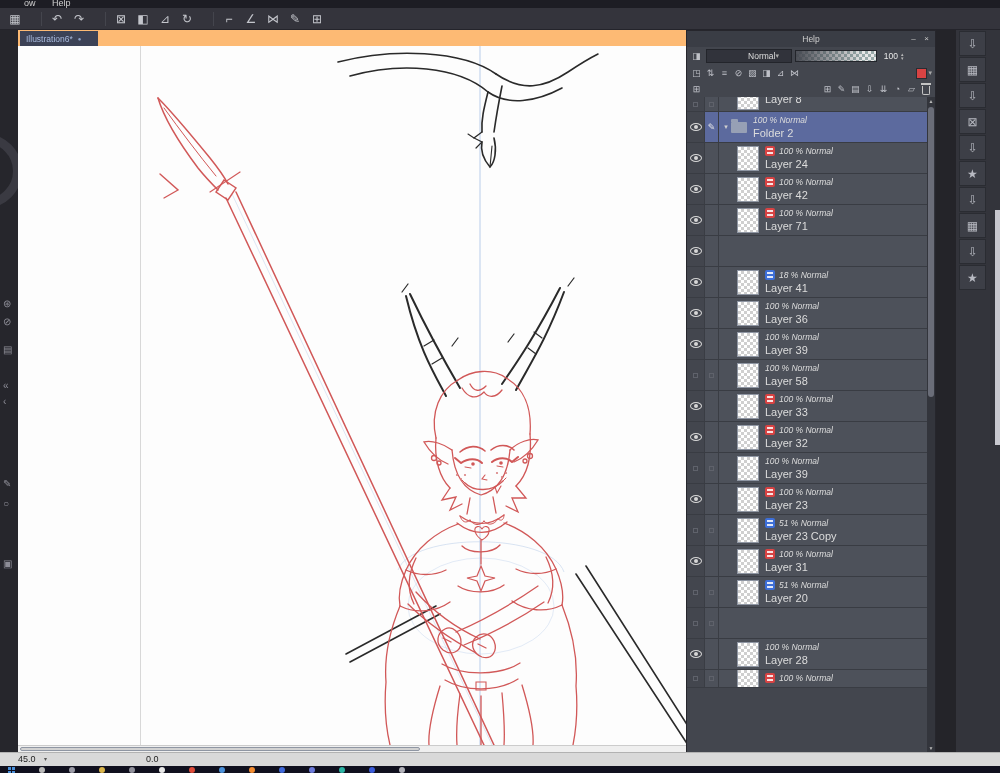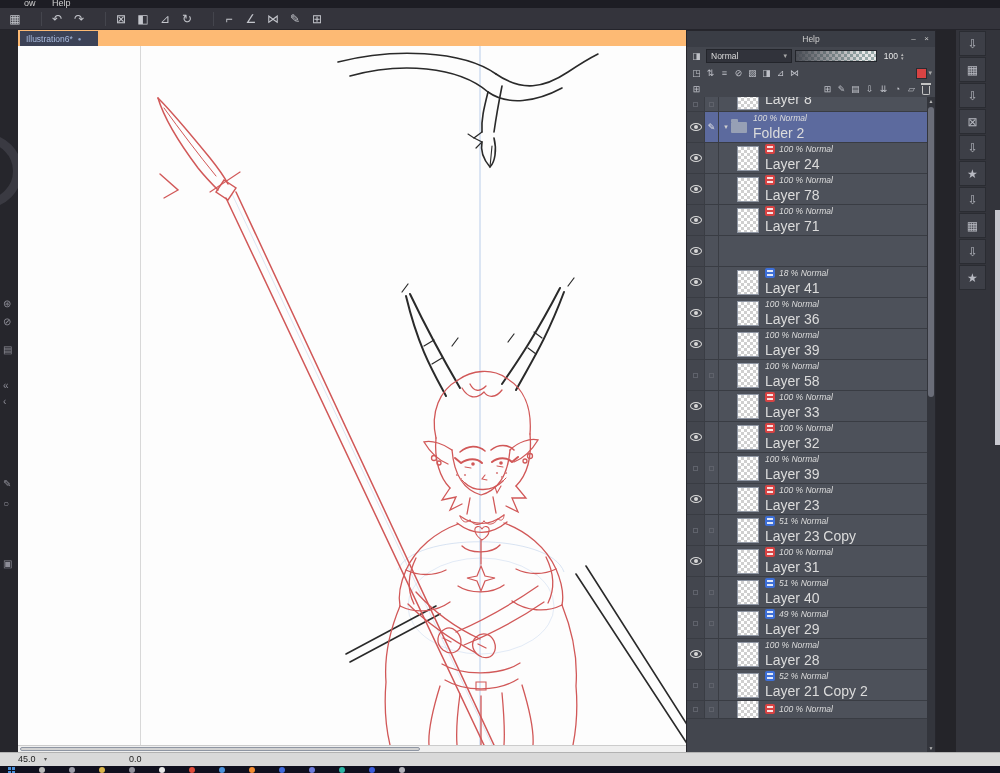--- a/index.html
+++ b/index.html
@@ -37,21 +37,21 @@
   
   .layer-panel { position:absolute; left:686px; top:30px; width:250px; height:722px; background:#43464e; border:1px solid #26262c; }
   .lp-title { position:relative; height:16px; background:#3a3d45; display:flex; align-items:center; justify-content:center; }
   .lp-title .title-text { font-size:8.5px; color:#cfcfcf; }
   .lp-win-btn { position:absolute; top:2px; width:11px; height:11px; font-size:8px; color:#c8c8c8; display:flex; align-items:center; justify-content:center; }
   .lp-win-btn.min { right:16px; }
   .lp-win-btn.cls { right:3px; }
 
   .blend-row { height:18px; display:flex; align-items:center; padding:0 3px; gap:3px; }
   .hd-mini-icon { width:13px; height:13px; font-size:9px; color:#c0c2c8; display:flex; align-items:center; justify-content:center; }
-  .blend-select { width:86px; height:14px; background:#31333b; border:1px solid #23252b; display:flex; align-items:center; justify-content:space-between; padding:0 4px; }
+  .blend-select { width:86px; height:14px; background:#31333b; border:1px solid #23252b; display:flex; align-items:center; justify-content:flex-end; padding:0 12px; }
   .blend-select .blend-label { font-size:8.5px; color:#dddddd; }
   .blend-select .caret { font-size:7px; color:#aaaaaa; }
   .op-slider { position:relative; width:82px; height:12px; border:1px solid #23252b;
     background-image:
       linear-gradient(90deg, rgba(67,70,78,0.95), rgba(255,255,255,0) 85%),
       linear-gradient(45deg,#9aa 25%,transparent 25%,transparent 75%,#9aa 75%),
       linear-gradient(45deg,#9aa 25%,#e8e8e8 25%,#e8e8e8 75%,#9aa 75%);
     background-size:100% 100%, 6px 6px, 6px 6px;
     background-position:0 0, 0 0, 3px 3px; }
   .op-value { font-size:8.5px; color:#e8e8e8; min-width:18px; text-align:right; }
@@ -80,21 +80,21 @@
   .folder-icon { width:16px; height:11px; background:#97a0b5; border-radius:1px; position:relative; margin-right:6px; }
   .folder-icon::before { content:""; position:absolute; top:-3px; left:0; width:7px; height:3px; background:#97a0b5; border-radius:1px 1px 0 0; }
   .indent { width:16px; flex:none; }
   .thumb { width:22px; height:25px; flex:none; border:1px solid #8f96a3; margin-right:6px;
     background-image:
       linear-gradient(45deg,#cfcfcf 25%,transparent 25%,transparent 75%,#cfcfcf 75%),
       linear-gradient(45deg,#cfcfcf 25%,#ffffff 25%,#ffffff 75%,#cfcfcf 75%);
     background-size:6px 6px; background-position:0 0,3px 3px; }
   .labels { display:flex; flex-direction:column; justify-content:center; gap:2px; min-width:0; }
   .info-line { display:flex; align-items:center; font-size:8.5px; color:#dcdcdc; white-space:nowrap;font-style:italic; }
-  .name-line { font-size:14px; color:#dcdcdc; white-space:nowrap; }
+  .name-line { font-size:11px; color:#dcdcdc; white-space:nowrap; }
   .badge { width:10px; height:10px; border-radius:2px; margin-right:4px; position:relative; flex:none; }
   .badge.red { background:#d84343; } .badge.blue { background:#3d6fd8; }
   .badge::after { content:""; position:absolute; left:2px; top:2px; right:2px; height:2px; background:rgba(255,255,255,.85); box-shadow:0 4px 0 rgba(255,255,255,.85); }
   .layer-row.partial-top { height:15px; }
   .layer-row.partial-top .row-content { margin-top:-13px; }
   .layer-row.partial-top .info-line { visibility:hidden; }
   .layer-row.partial-bottom { height:18px; }
 
   .lp-scrollbar { position:absolute; right:0; top:66px; width:8px; height:656px; background:#33353c; }
   .lp-scrollbar .arrow { position:absolute; left:0; width:8px; height:9px; font-size:5px; color:#b8b8b8; text-align:center; line-height:9px; }
@@ -106,21 +106,21 @@
   .right-gap { position:absolute; left:936px; top:30px; width:20px; height:722px; background:#242429; }
   .right-dock { position:absolute; left:956px; top:30px; width:44px; height:722px; background:#33343b; }
   .dock-btn { position:relative; width:27px; height:25px; margin:1px 0 1px 3px; background:#3d3f47; border:1px solid #2a2c32; display:flex; align-items:center; justify-content:center; }
   .dock-glyph { font-size:12px; color:#b8bac2; }
   .dock-scroll { position:absolute; right:0; top:180px; width:5px; height:235px; background:#c9c9d0; }
 
   
   .statusbar { position:absolute; left:0; top:752px; width:1000px; height:14px; background:#d9d9d9; border-top:1px solid #b2b2b2; color:#222; }
   .sb-val { position:absolute; top:1px; font-size:9px; }
   .sb-val.v0 { left:18px; }
-  .sb-val.v1 { left:129px; }
+  .sb-val.v1 { left:146px; }
   .sb-caret { position:absolute; left:44px; top:2px; font-size:6px; color:#555; }
 
   .taskbar { position:absolute; left:0; top:766px; width:1000px; height:7px; background:#10101e; display:flex; align-items:flex-start; padding:1px 0 0 8px; gap:24px; overflow:hidden; }
   .tk-start { display:grid; grid-template-columns:3px 3px; grid-template-rows:3px 3px; gap:1px; margin-top:0; }
   .tk-start i { background:#4a90d9; }
   .tk-dot { width:6px; height:6px; border-radius:50%; flex:none; }
 </style>
 </head>
 <body>
 
@@ -384,21 +384,21 @@
           </span>
           <span class="cell pen-cell"></span>
           <div class="row-content">
             <span class="indent"></span>
             <span class="thumb"></span>
             <div class="labels">
               <div class="info-line">
                 <span class="badge red"></span>
                 <span>100 % Normal</span>
               </div>
-              <div class="name-line">Layer 78</div>
+              <div class="name-line">Layer 42</div>
             </div>
           </div>
         </div>
         <div class="layer-row">
           <span class="cell eye-cell">
             <span class="eye"></span>
           </span>
           <span class="cell pen-cell"></span>
           <div class="row-content">
             <span class="indent"></span>
@@ -598,75 +598,45 @@
             <span class="mini-sq"></span>
           </span>
           <div class="row-content">
             <span class="indent"></span>
             <span class="thumb"></span>
             <div class="labels">
               <div class="info-line">
                 <span class="badge blue"></span>
                 <span>51 % Normal</span>
               </div>
-              <div class="name-line">Layer 40</div>
+              <div class="name-line">Layer 20</div>
             </div>
           </div>
         </div>
         <div class="layer-row">
           <span class="cell eye-cell">
             <span class="mini-sq"></span>
           </span>
           <span class="cell pen-cell">
             <span class="mini-sq"></span>
           </span>
-          <div class="row-content">
-            <span class="indent"></span>
-            <span class="thumb"></span>
-            <div class="labels">
-              <div class="info-line">
-                <span class="badge blue"></span>
-                <span>49 % Normal</span>
-              </div>
-              <div class="name-line">Layer 29</div>
-            </div>
-          </div>
         </div>
         <div class="layer-row">
           <span class="cell eye-cell">
             <span class="eye"></span>
           </span>
           <span class="cell pen-cell"></span>
           <div class="row-content">
             <span class="indent"></span>
             <span class="thumb"></span>
             <div class="labels">
               <div class="info-line">
                 <span>100 % Normal</span>
               </div>
               <div class="name-line">Layer 28</div>
-            </div>
-          </div>
-        </div>
-        <div class="layer-row">
-          <span class="cell eye-cell">
-            <span class="mini-sq"></span>
-          </span>
-          <span class="cell pen-cell">
-            <span class="mini-sq"></span>
-          </span>
-          <div class="row-content">
-            <span class="indent"></span>
-            <span class="thumb"></span>
-            <div class="labels">
-              <div class="info-line">
-                <span class="badge blue"></span>
-                <span>52 % Normal</span>
-              </div>
-              <div class="name-line">Layer 21 Copy 2</div>
             </div>
           </div>
         </div>
         <div class="layer-row partial-bottom">
           <span class="cell eye-cell">
             <span class="mini-sq"></span>
           </span>
           <span class="cell pen-cell">
             <span class="mini-sq"></span>
           </span>

